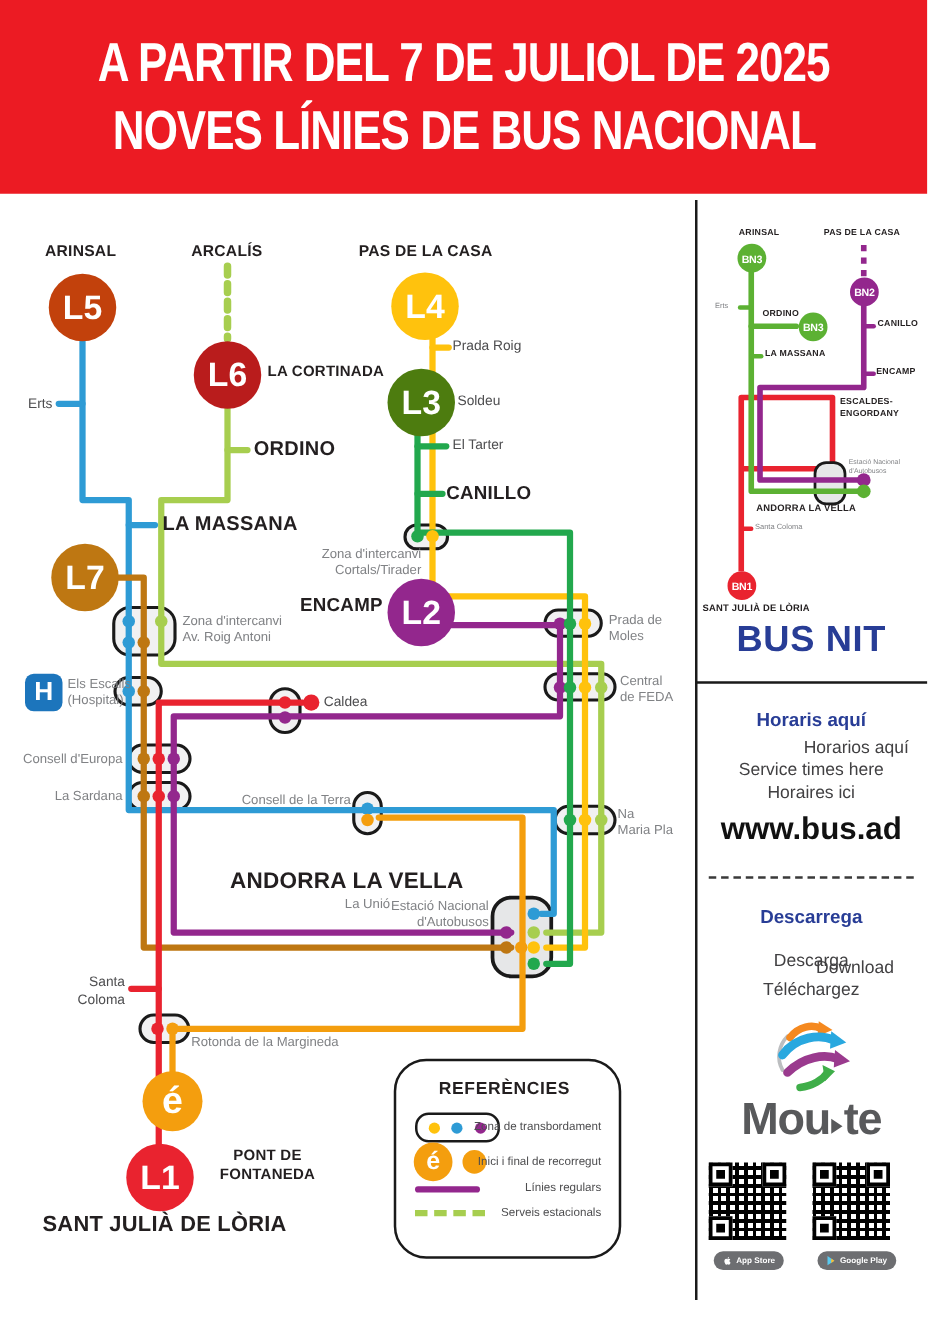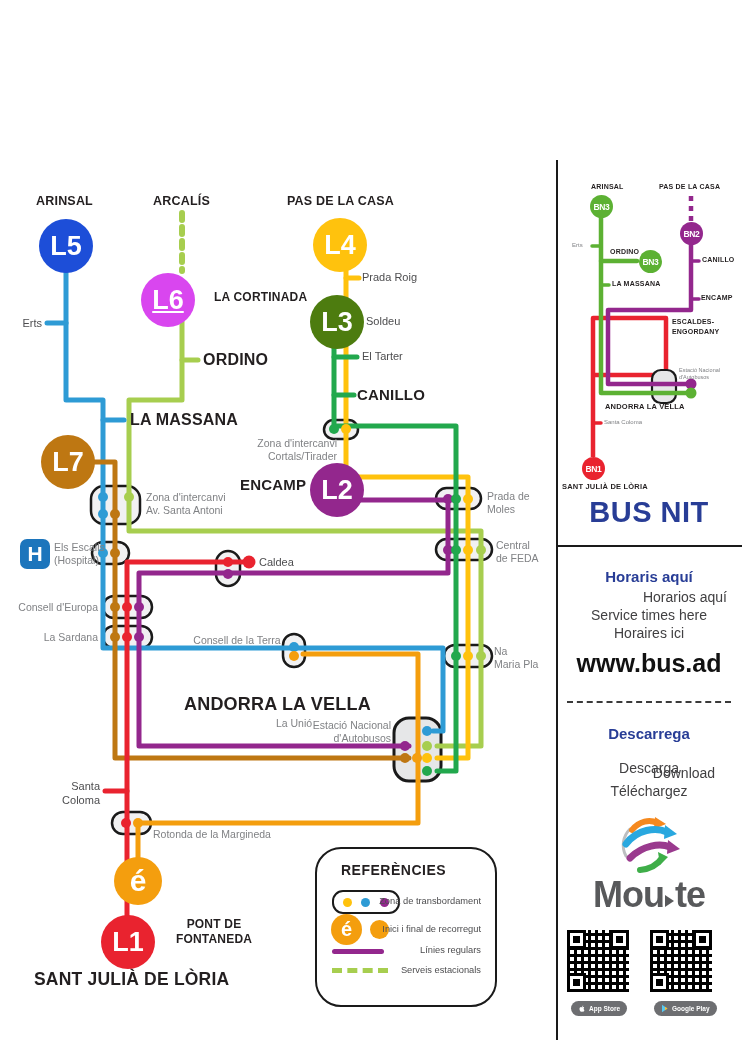--- a/index.html
+++ b/index.html
@@ -25,21 +25,21 @@
   
   .mapsvg{position:absolute;left:0;top:0;z-index:1;}
   .lbl,.hosp,.legend{z-index:2;}
   
   .hosp{position:absolute;left:20px;top:539px;width:30px;height:30px;background:#1C75BC;
         border-radius:7px;color:#fff;font-weight:bold;font-size:21px;display:flex;
         align-items:center;justify-content:center;}
   
   .legend{position:absolute;left:315px;top:847px;width:178px;height:156px;background:#fff;
           border:2.5px solid #1A1A1A;border-radius:26px;}
-  .legend .ttl{position:absolute;left:24px;top:13px;font-weight:bold;font-size:14px;
+  .legend .ttl{position:absolute;left:34px;top:13px;font-weight:bold;font-size:14px;
                letter-spacing:.5px;color:#231F20;}
   .legend .lab{position:absolute;right:14px;font-size:9.3px;color:#4D4D4F;}
   .pill{position:absolute;left:15px;top:41px;width:56px;height:20px;border:2.5px solid #1A1A1A;
         border-radius:11px;display:flex;align-items:center;justify-content:space-around;padding:0 4px;}
   .pill i{width:9px;height:9px;border-radius:50%;display:block;}
   .lgE{position:absolute;left:14px;top:65px;width:31px;height:31px;border-radius:50%;
        color:#fff;font-weight:bold;font-size:20px;display:flex;align-items:center;justify-content:center;}
   .lgDot{position:absolute;left:53px;top:71px;width:19px;height:19px;border-radius:50%;}
   .lgLine{position:absolute;left:15px;top:100px;width:52px;height:5px;border-radius:3px;}
   .lgDash{position:absolute;left:15px;top:119px;width:56px;border-top:5px dashed #A7CE4F;}
@@ -65,20 +65,24 @@
   .brand{position:absolute;left:556px;top:874px;width:186px;text-align:center;font-weight:800;
          font-size:36px;color:#58595B;letter-spacing:-1px;z-index:2;}
   .brand .arr{display:inline-block;width:0;height:0;border-left:9px solid #58595B;
               border-top:6px solid transparent;border-bottom:6px solid transparent;margin:0 1px;}
 </style>
 </head>
 <body>
 
 <div class="poster">
 
+  <header class="banner" style="background:#EC1B23;color:#fff;">
+    <div class="bl">A PARTIR DEL 7 DE JULIOL DE 2025</div>
+    <div class="bl">NOVES LÍNIES DE BUS NACIONAL</div>
+  </header>
 
   <svg class="mapsvg" width="742" height="1057" viewBox="0 0 742 1057">
 
     <g fill="#F1F1F2" stroke="#1A1A1A" stroke-width="2.5">
       <rect x="91" y="486" width="49" height="38" rx="13"></rect>
       <rect x="92" y="542" width="37" height="22" rx="11"></rect>
       <rect x="103" y="596" width="49" height="22" rx="11"></rect>
       <rect x="103" y="626" width="49" height="22" rx="11"></rect>
       <rect x="216" y="551" width="24" height="35" rx="12"></rect>
       <rect x="324" y="420" width="34" height="19" rx="9.5"></rect>
@@ -180,22 +184,22 @@
       <path d="M691,299 H699" stroke="#93278D" stroke-width="3.5" stroke-linecap="round"></path>
       <circle cx="691" cy="384" r="5.5" fill="#93278D"></circle>
       <circle cx="691" cy="393" r="5.5" fill="#5CB133"></circle>
     </g>
   </svg>
 
   <div class="lbl city" style="left:36px;top:194px;font-size:12.5px;">ARINSAL</div>
   <div class="lbl city" style="left:153px;top:194px;font-size:12.5px;">ARCALÍS</div>
   <div class="lbl city" style="left:287px;top:194px;font-size:12.5px;">PAS DE LA CASA</div>
 
-  <div class="cir big" style="left:39px;top:219px;background:#1d4ed8;">L5</div>
-  <div class="cir big" style="left:141px;top:273px;background:#d946ef;text-decoration:underline;">L6</div>
+  <div class="cir big" style="left:39px;top:219px;background:#c2410c;">L5</div>
+  <div class="cir big" style="left:155px;top:273px;background:#b91c1c;">L6</div>
   <div class="cir big" style="left:313px;top:218px;background:#FFC20D;">L4</div>
   <div class="cir big" style="left:310px;top:295px;background:#4d7c0f;">L3</div>
   <div class="cir big" style="left:41px;top:435px;background:#BE7712;">L7</div>
   <div class="cir big" style="left:310px;top:463px;background:#93278D;">L2</div>
   <div class="cir big" style="left:101px;top:915px;background:#E9232F;">L1</div>
   <div class="cir" style="left:114px;top:857px;width:48px;height:48px;background:#F49E0E;font-size:30px;">é</div>
 
   <div class="lbl stop tr" style="left:14px;top:317px;width:28px;">Erts</div>
   <div class="lbl city" style="left:214px;top:291px;font-size:12px;">LA CORTINADA</div>
   <div class="lbl city" style="left:203px;top:351px;font-size:16px;">ORDINO</div>
@@ -205,21 +209,21 @@
   <div class="lbl city" style="left:357px;top:386px;font-size:15px;">CANILLO</div>
   <div class="lbl city" style="left:130px;top:411px;font-size:16px;">LA MASSANA</div>
 
   <div class="lbl zone tr" style="left:227px;top:437px;width:110px;">
     <span>Zona d'intercanvi</span><br>
     <span>Cortals/Tirader</span>
   </div>
   <div class="lbl city" style="left:240px;top:476px;font-size:15px;">ENCAMP</div>
   <div class="lbl zone" style="left:146px;top:491px;">
     <span>Zona d'intercanvi</span><br>
-    <span>Av. Santa Antoni</span>
+    <span>Av. Roig Antoni</span>
   </div>
 
   <div class="hosp">H</div>
   <div class="lbl zone" style="left:54px;top:541px;">
     <span>Els Escalls</span><br>
     <span>(Hospital)</span>
   </div>
 
   <div class="lbl stop" style="left:259px;top:556px;">Caldea</div>
   <div class="lbl zone tc" style="left:178px;top:586px;width:118px;">Consell de la Terra</div>

